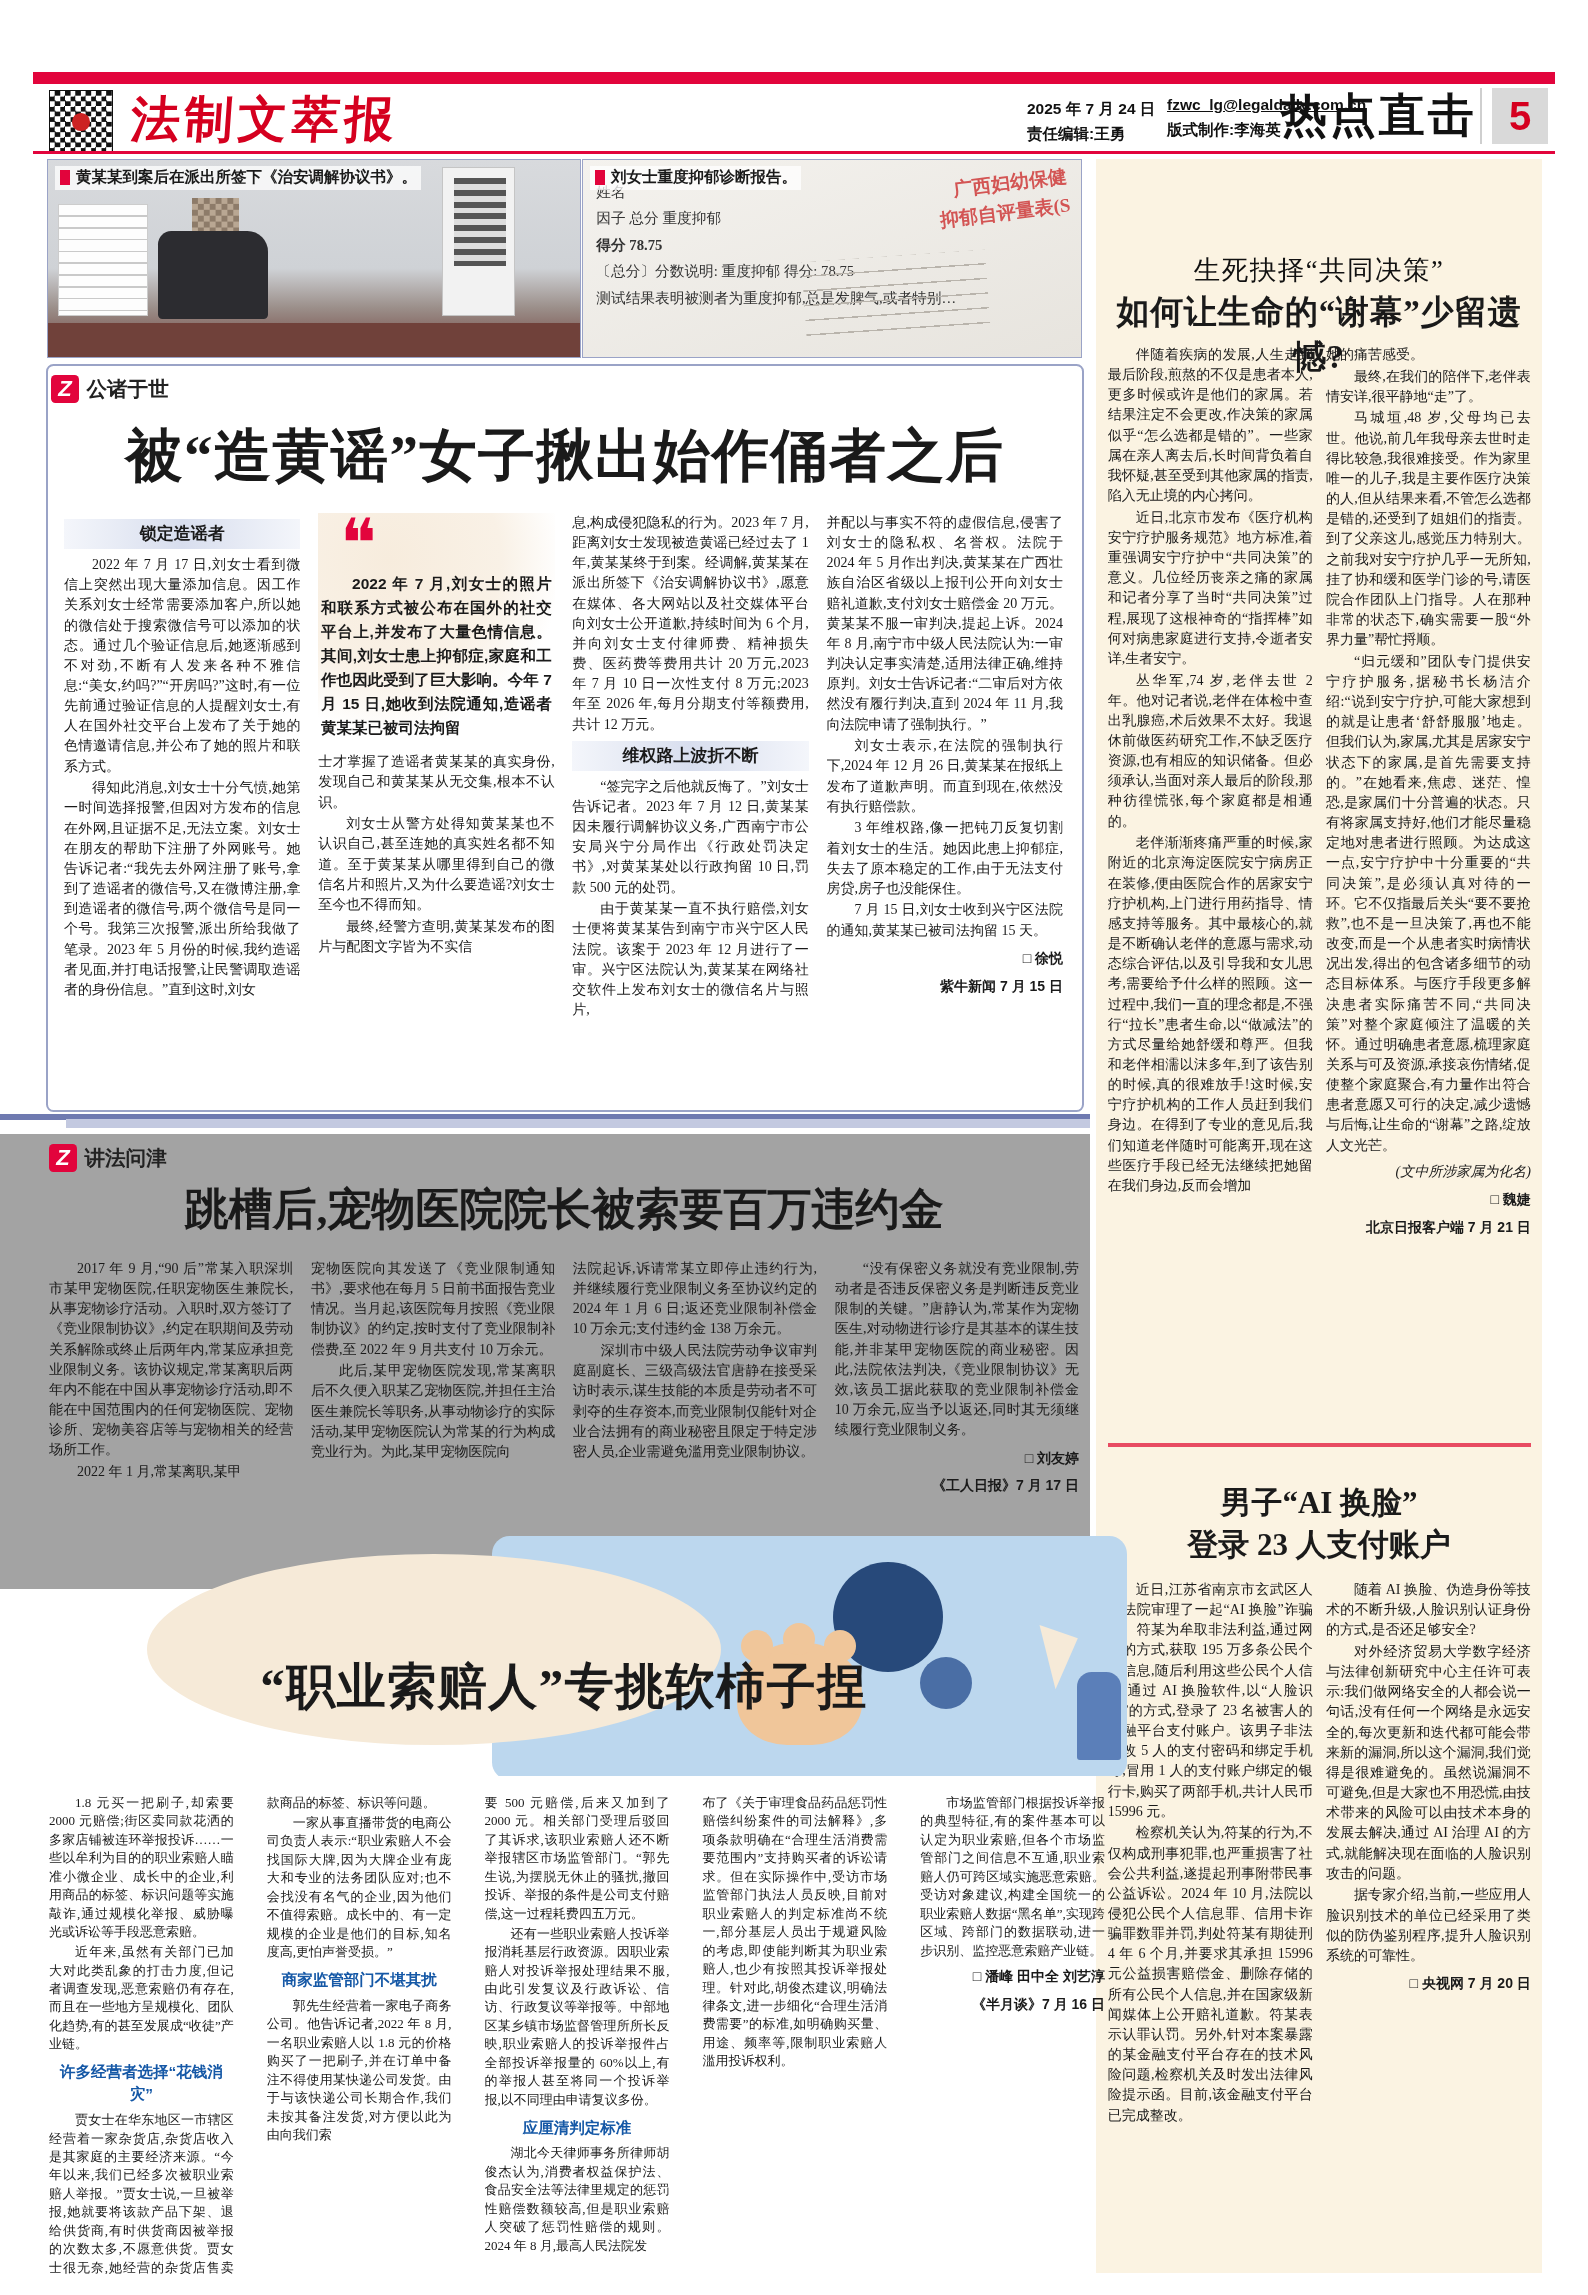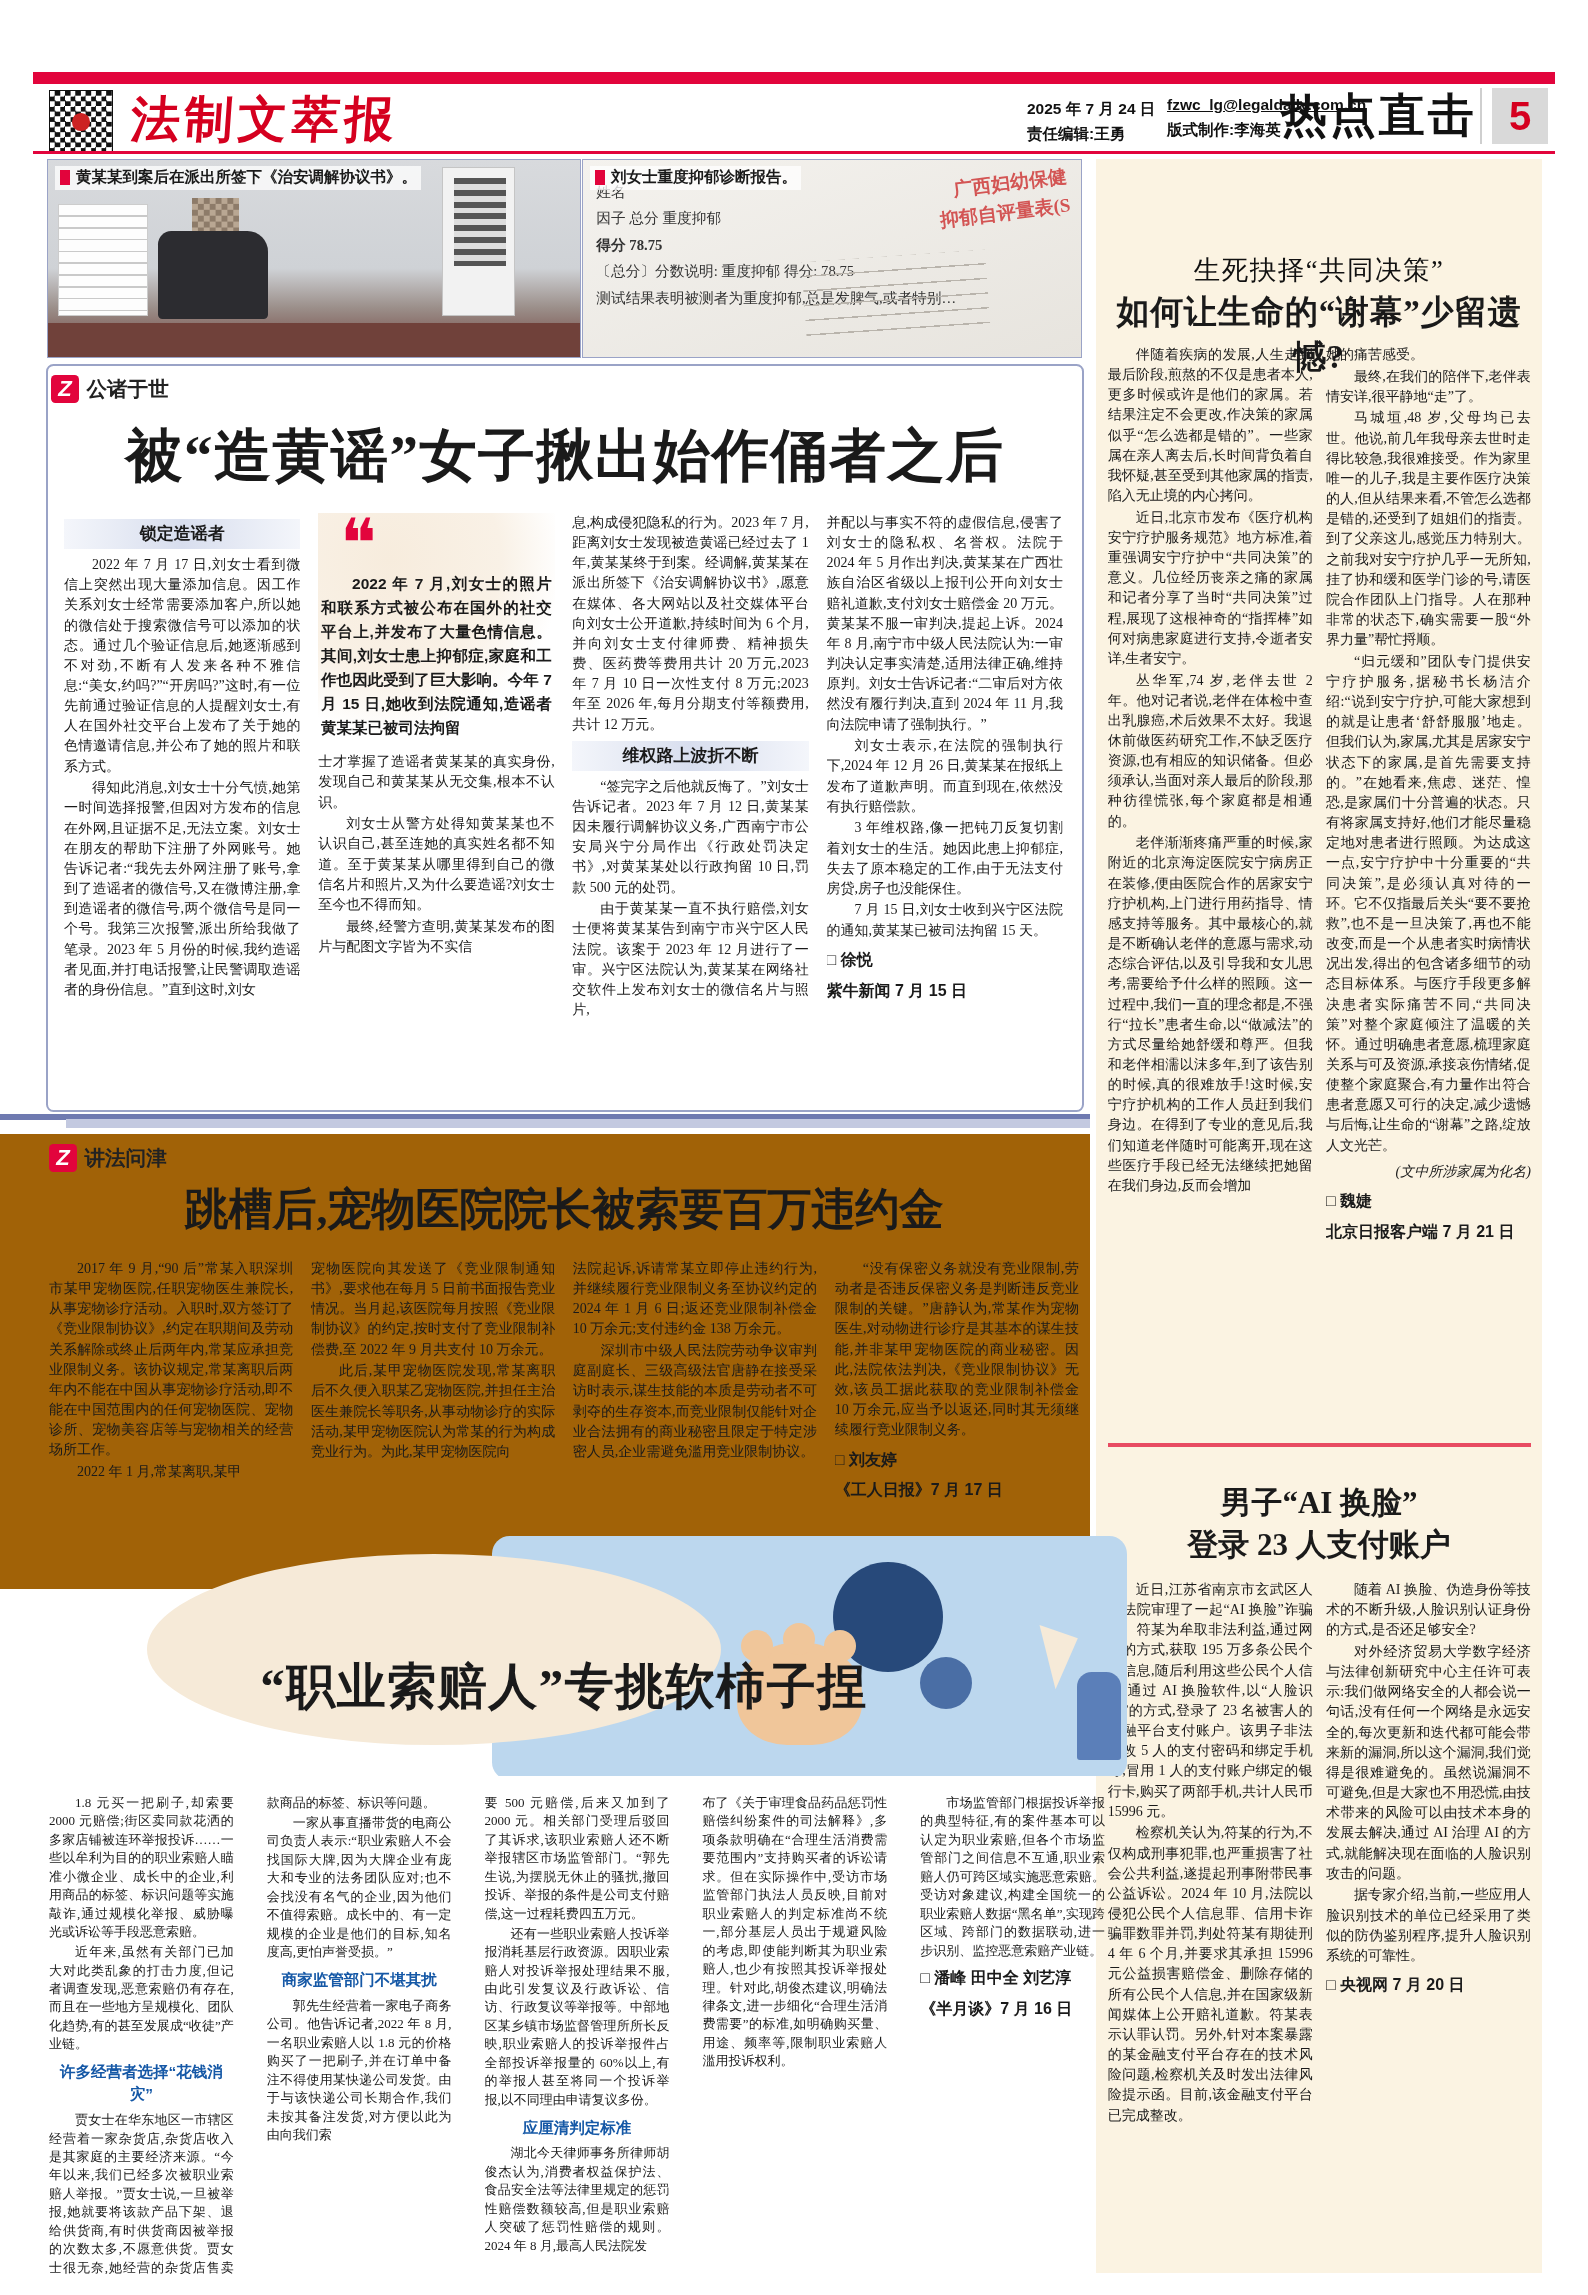--- a/index.html
+++ b/index.html
@@ -56,38 +56,38 @@
   .cols{display:flex;gap:17.7px;position:absolute;}
   .main-cols{left:16px;top:147px;width:999px;height:579px;}
   .col{flex:1;overflow:hidden;font-size:14px;line-height:1.44;text-align:justify;}
   .col p{margin:0 0 1.5px 0;}
   .t-p{text-indent:2em;}
   .t-cont{text-indent:0;}
   .t-sub{text-indent:0;text-align:center;font-family:"Liberation Sans",sans-serif;font-weight:bold;font-size:17px;
       background:linear-gradient(90deg,#f4f6fb,#d8deee,#f4f6fb);padding:2.9px 0;margin:5.9px 0 5.9px 0 !important;}
   .t-sub2{text-indent:0;font-family:"Liberation Sans",sans-serif;font-weight:bold;font-size:15.5px;color:#1558a6;
       text-align:center;margin:7.4px 0 5.9px 0 !important;}
-  .t-byline{text-indent:0;text-align:left;font-family:"Liberation Sans",sans-serif;font-weight:bold;font-size:16px;margin-top:7.4px !important;}
+  .t-byline{text-indent:0;text-align:right;font-family:"Liberation Sans",sans-serif;font-weight:bold;font-size:14px;margin-top:7.4px !important;}
   .t-note{text-indent:0;text-align:right;font-style:italic;font-size:14px;margin-top:5.9px !important;}
   .pullquote{position:relative;background:radial-gradient(circle at 30% 20%,#f7ecdd 0%,#f9f1e6 45%,transparent 70%);
       padding:7.4px 2.9px 4.4px 2.9px;margin-bottom:7.4px;}
   .pq-icon{font-size:68px;color:#e2043c;line-height:.7;font-family:"DejaVu Serif",serif;display:block;margin:0 0 4.4px 19px;}
   .pq-text{font-family:"Liberation Sans","DejaVu Sans",sans-serif;font-weight:bold;font-size:15.5px;line-height:1.55;text-indent:2em;text-align:justify;}
   
   .rightcol{left:1096px;top:159px;width:446px;height:2114px;background:#fbf3e2;}
   .hos-kicker{left:0;top:93px;width:100%;text-align:center;font-size:26.5px;letter-spacing:1.5px;color:#111;}
   .hos-title{left:0;top:131px;width:100%;text-align:center;font-size:33px;font-weight:bold;letter-spacing:0.7px;}
   .hos-cols{left:11.8px;top:186px;width:423px;height:1068px;gap:13.3px;}
   .sep-red{left:11.8px;top:1284px;width:423px;height:3.7px;background:#e84b62;}
   .ai-title{left:0;top:1323px;width:100%;text-align:center;font-size:31px;font-weight:bold;line-height:1.35;}
   .ai-cols{left:11.8px;top:1421px;width:423px;height:678px;gap:13.3px;}
   
   .stripband{left:0;top:1114px;width:1090px;height:5.9px;background:#6f7ab0;}
   .stripband2{left:66px;top:1119px;width:1024px;height:8.8px;background:#c3c9e0;}
-  .graystrip{left:0;top:1134px;width:1090px;height:455px;background:#a16207;}
+  .graystrip{left:0;top:1134px;width:1090px;height:455px;background:#a3a3a3;}
   .pet-sec{left:49px;top:10.3px;}
   .pet-headline{left:49px;top:46px;width:1030px;text-align:center;font-size:44px;font-weight:bold;
       font-family:"Liberation Serif",serif;}
   .pet-cols{left:49px;top:125px;width:1030px;height:317px;}
   
   .illu{left:103px;top:1532px;width:1024px;height:244px;overflow:hidden;}
   .illu-blue{position:absolute;right:0;top:4.4px;width:62%;height:100%;background:#bcd7ee;border-radius:17.7px;}
   .illu-bubble{position:absolute;left:44px;top:22px;width:574px;height:191px;background:#f6ead8;border-radius:50%;}
   .illu-tail{position:absolute;right:46px;top:88px;width:0;height:0;border-left:34px solid #f6ead8;
       border-top:22px solid transparent;border-bottom:44px solid transparent;transform:rotate(-14deg);}

